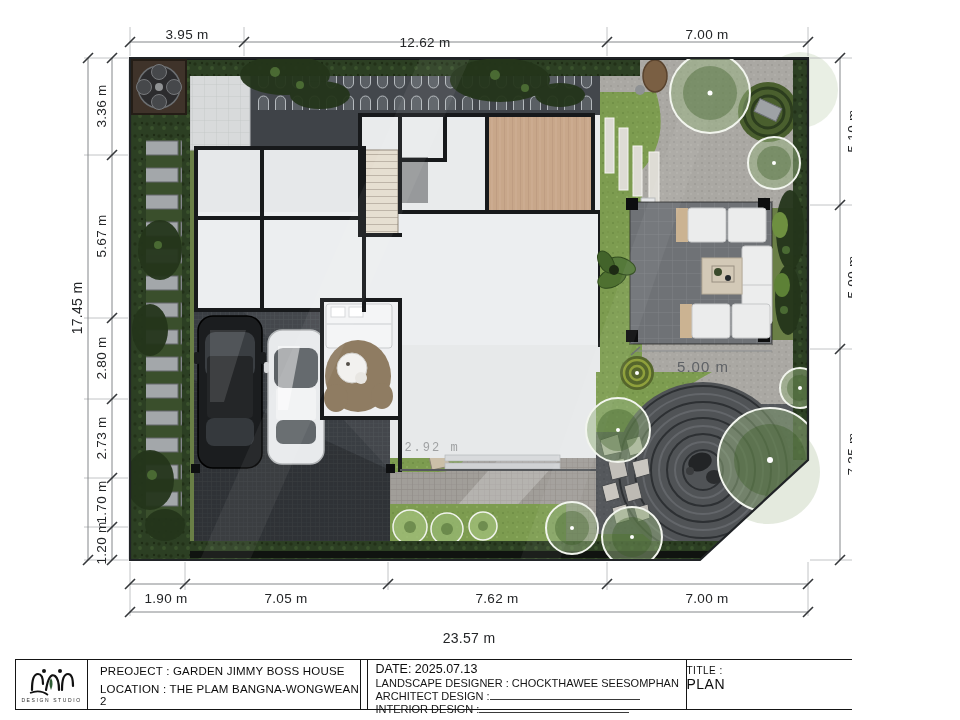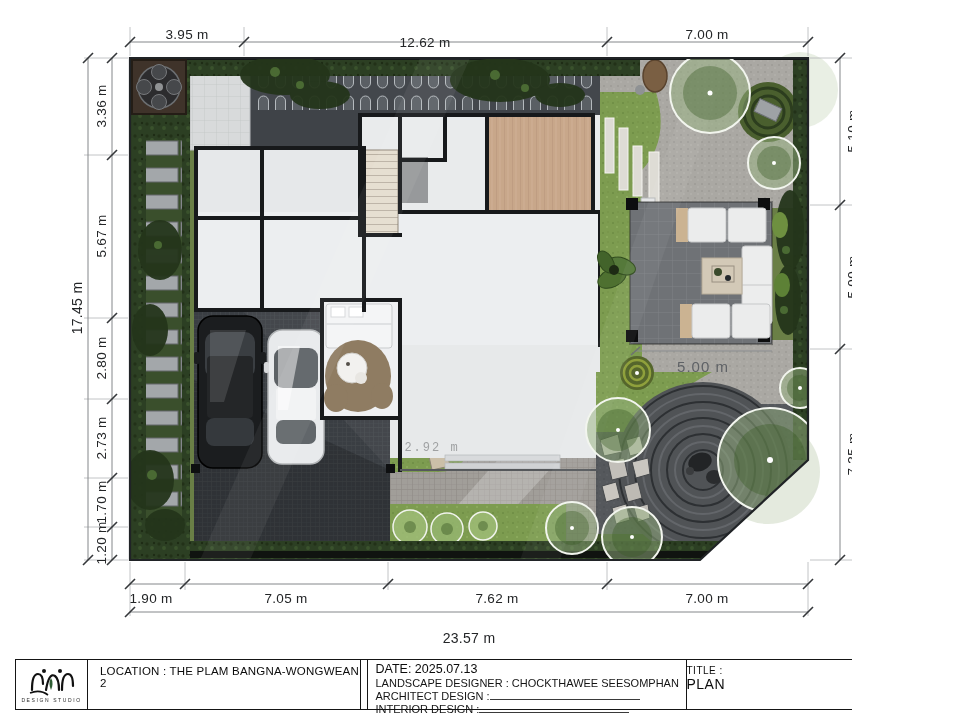--- a/index.html
+++ b/index.html
@@ -480,21 +480,21 @@
 <div class="dim rot" style="left:101px;top:438px">2.73 m</div>
 <div class="dim rot" style="left:101px;top:502px">1.70 m</div>
 <div class="dim rot" style="left:101px;top:543px">1.20 m</div>
 <div class="dim rot total" style="left:77px;top:308px">17.45 m</div>
 
 <div class="dim rot" style="left:852px;top:131px">5.10 m</div>
 <div class="dim rot" style="left:852px;top:277px">5.00 m</div>
 <div class="dim rot" style="left:852px;top:454px">7.35 m</div>
 <div class="dim rot total" style="left:877px;top:308px">17.45 m</div>
 
-<div class="dim" style="left:151px;top:598px">1.90 m</div>
+<div class="dim" style="left:166px;top:598px">1.90 m</div>
 <div class="dim" style="left:286px;top:598px">7.05 m</div>
 <div class="dim" style="left:497px;top:598px">7.62 m</div>
 <div class="dim" style="left:707px;top:598px">7.00 m</div>
 <div class="dim total" style="left:469px;top:638px">23.57 m</div>
 
 <div class="dim inner" style="left:703px;top:366px">5.00 m</div>
 <div class="dim faint" style="left:432px;top:448px">2.92 m</div>
 
 <div id="titleblock">
   <div class="tb-cell tb-logo">
@@ -503,20 +503,21 @@
       <path d="M20,24 Q23,6 29,10 Q33,13 33,24" fill="none" stroke="#111" stroke-width="2.2" stroke-linecap="round"></path>
       <path d="M36,24 Q36,8 42,8 Q47,8 47,20" fill="none" stroke="#111" stroke-width="2.2" stroke-linecap="round"></path>
       <circle cx="18" cy="5" r="2" fill="#111"></circle>
       <circle cx="34" cy="5" r="2" fill="#111"></circle>
       <path d="M25,12 q3,5 0,12 q-3,-7 0,-12" fill="#2e5d33"></path>
       <path d="M4,27 q10,-4 18,2" fill="none" stroke="#111" stroke-width="1.6"></path>
     </svg>
     <div class="tb-logo-caption">DESIGN STUDIO</div>
   </div>
   <div class="tb-cell tb-project">
+    <div class="tb-line1">PREOJECT : GARDEN JIMMY BOSS HOUSE</div>
     <div class="tb-line2">LOCATION : THE PLAM BANGNA-WONGWEAN 2</div>
   </div>
   <div class="tb-sep"></div>
   <div class="tb-cell tb-date">
     <div class="tb-date-line">DATE: 2025.07.13</div>
     <div class="tb-small">LANDSCAPE DESIGNER : CHOCKTHAWEE SEESOMPHAN</div>
     <div class="tb-small"><span>ARCHITECT DESIGN :</span><span class="tb-uline"></span></div>
     <div class="tb-small"><span>INTERIOR DESIGN :</span><span class="tb-uline"></span></div>
   </div>
   <div class="tb-sep1"></div>

